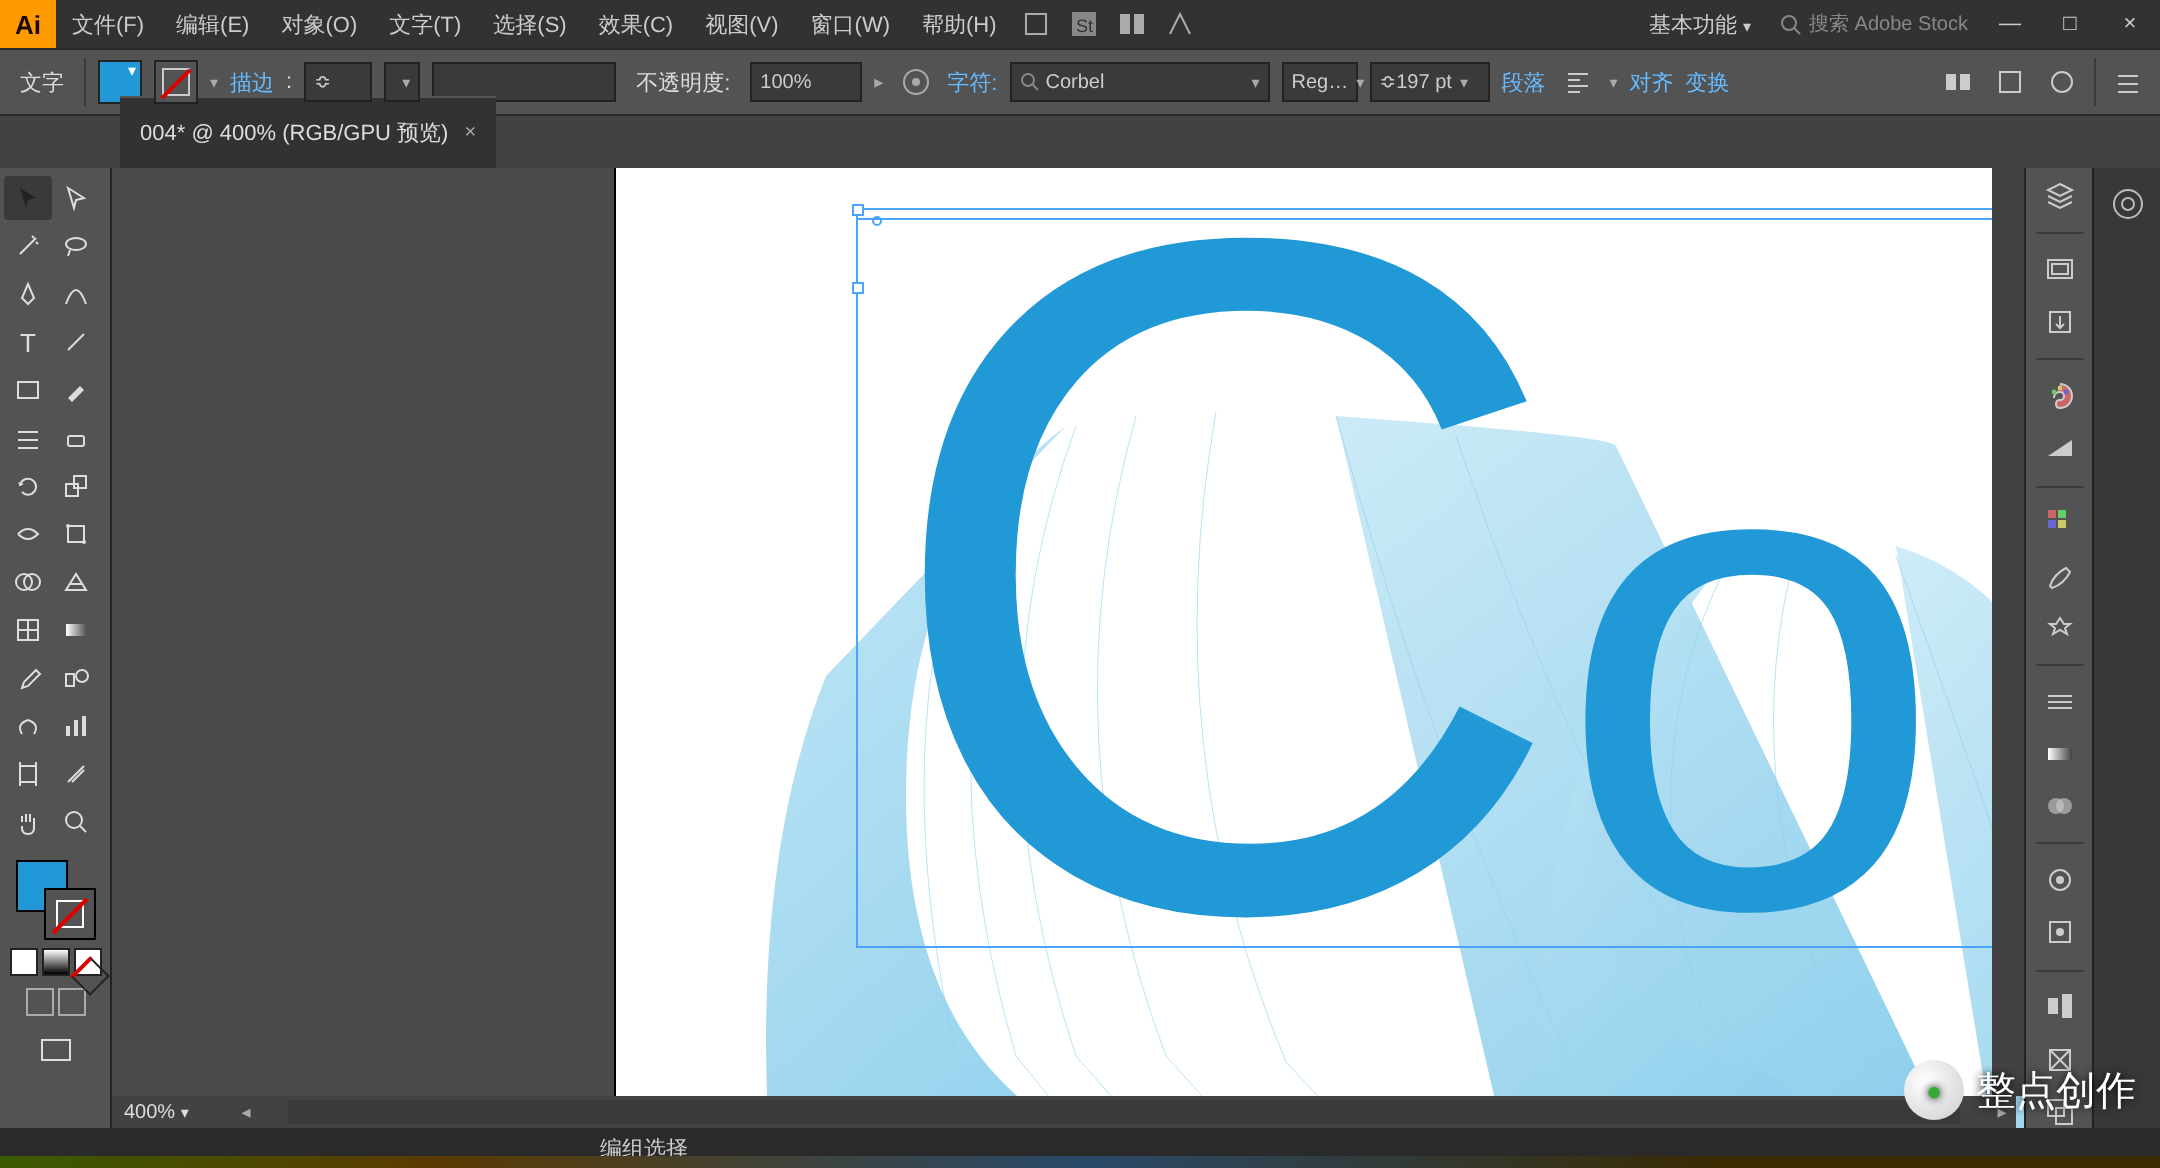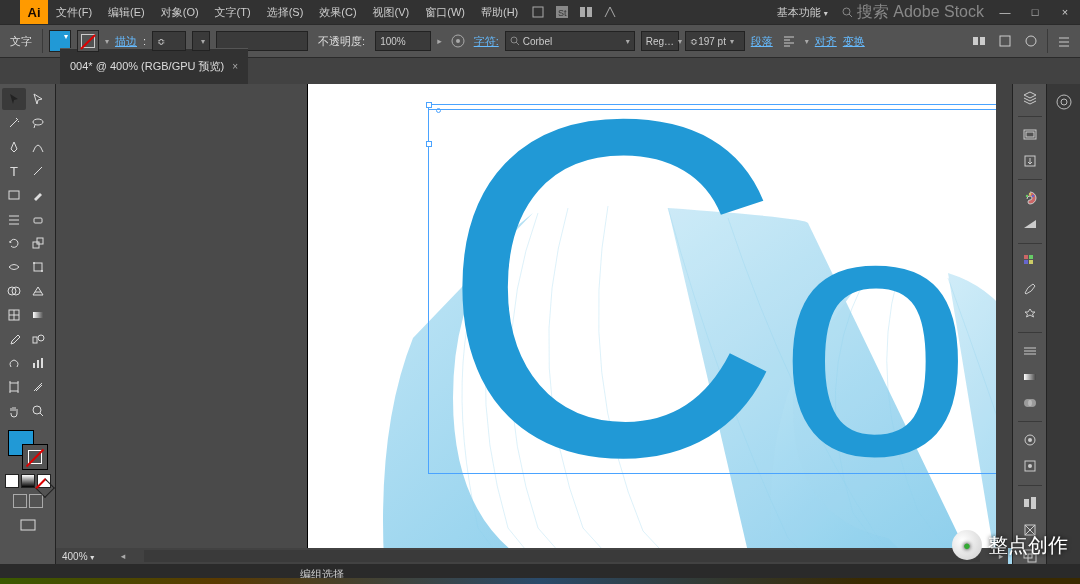--- a/index.html
+++ b/index.html
@@ -1,42 +1,42 @@
 <!DOCTYPE html>
 <html><head>
 <meta charset="utf-8">
 <style>
   * { margin:0; padding:0; box-sizing:border-box; font-family:"Microsoft YaHei",sans-serif; user-select:none; }
   body { width:1080px; height:584px; background:#323232; overflow:hidden; position:relative; }
   
   
   .menubar { height:24px; background:#323232; display:flex; align-items:center; color:#ccc; font-size:11px; }
-  .ai-logo { width:28px; height:24px; background:#ff9a00; color:#1a0a00; font-weight:bold; display:flex; align-items:center; justify-content:center; font-size:13px;margin-left:20px; }
+  .ai-logo { width:28px; height:24px; background:#ff9a00; color:#1a0a00; font-weight:bold; display:flex; align-items:center; justify-content:center; font-size:13px; }
   .menubar .mi { padding:0 8px; cursor:pointer;text-align:center; }
   .menubar .spacer { flex:1; }
   .menubar .wk { padding:0 8px; color:#ccc; }
   .menubar .winbtn { width:30px; text-align:center; color:#ccc; cursor:pointer; }
-  .menubar .search { display:flex; align-items:center; color:#888; font-size:16px; padding:0 6px; }
+  .menubar .search { display:flex; align-items:center; color:#888; font-size:10px; padding:0 6px; }
   .menubar .search svg { margin-right:4px; }
   .menubar .miniicon { width:20px; height:20px; display:flex; align-items:center; justify-content:center; margin:0 2px; }
   
   
   .ctrlbar { height:34px; background:#535353; border-top:1px solid #2a2a2a; border-bottom:1px solid #2a2a2a; display:flex; align-items:center; color:#ddd; font-size:11px; padding:0 6px; gap:6px; }
   .ctrlbar .lbl { padding:0 4px; }
   .swatch { width:22px; height:22px; border:1px solid #222; }
   .fill-sw { background:#2199d6; }
   .stroke-sw { background:#535353; position:relative; }
   .stroke-sw::before { content:""; position:absolute; inset:3px; border:1px solid #ccc; }
   .stroke-sw::after { content:""; position:absolute; left:0; right:0; top:50%; border-top:2px solid #d00; transform:rotate(-45deg); }
   .dd { height:20px; background:#3a3a3a; border:1px solid #222; display:flex; align-items:center; padding:0 4px; font-size:10px; color:#ccc; position:relative; }
   .dd .car { margin-left:4px; font-size:8px; color:#aaa; }
   .numfield { width:56px; height:20px; background:#3a3a3a; border:1px solid #222; display:flex; align-items:center; padding:0 4px; font-size:10px; color:#ccc; }
   .widefield { width:92px; height:20px; background:#3a3a3a; border:1px solid #222; }
   .sep { width:1px; height:24px; background:#3a3a3a; }
-  .link { color:#6bf; text-decoration:underline; cursor:pointer; }
+  .link { color:#6bf; cursor:pointer; }
   .ctrlbar .ico { width:20px; height:20px; display:flex; align-items:center; justify-content:center; }
   
   
   .tabbar { height:26px; background:#424242; display:flex; align-items:flex-end; padding-left:60px; }
   .tab { height:36px; background:#323232; color:#ddd; font-size:11px; padding:0 10px; display:flex; align-items:center; border-top:1px solid #555; gap:8px; }
   .tab .x { color:#aaa; cursor:pointer; font-size:10px; }
   
   
   .mainrow { position:absolute; top:84px; bottom:20px; left:0; right:0; display:flex; }
   

